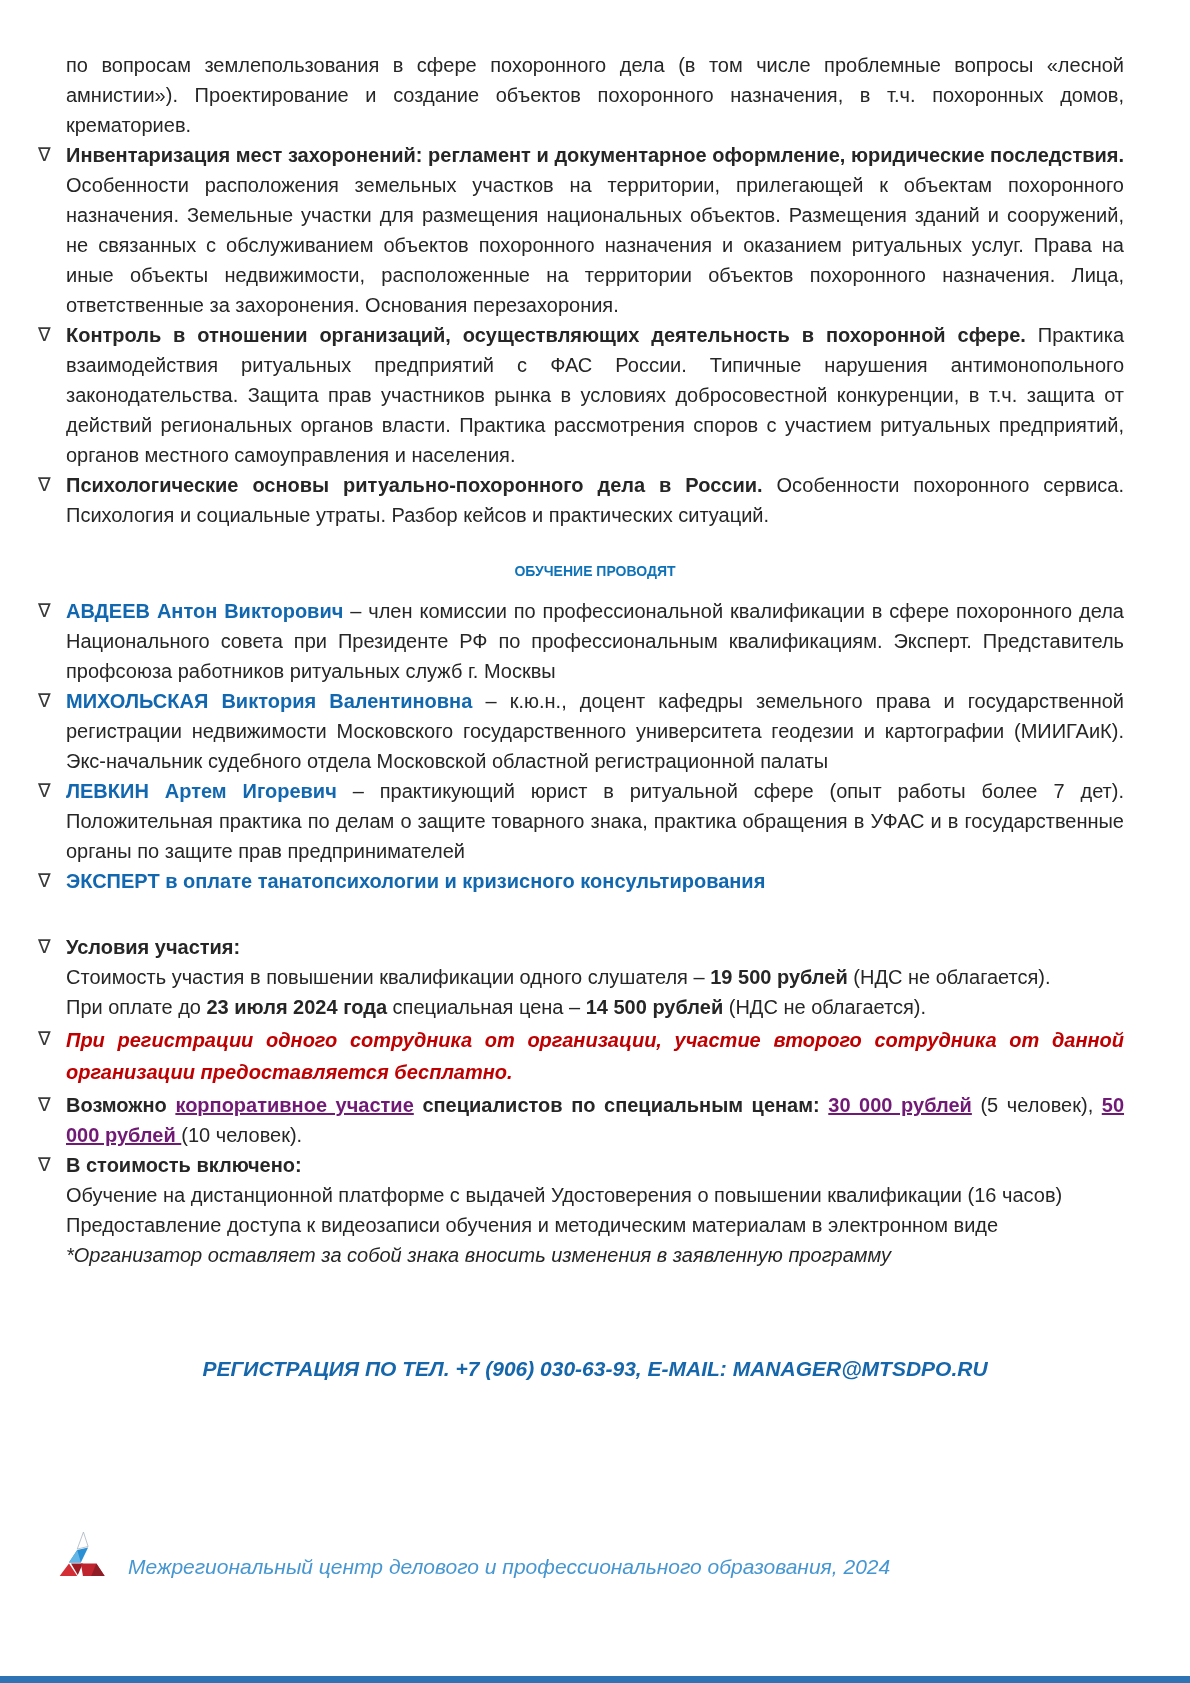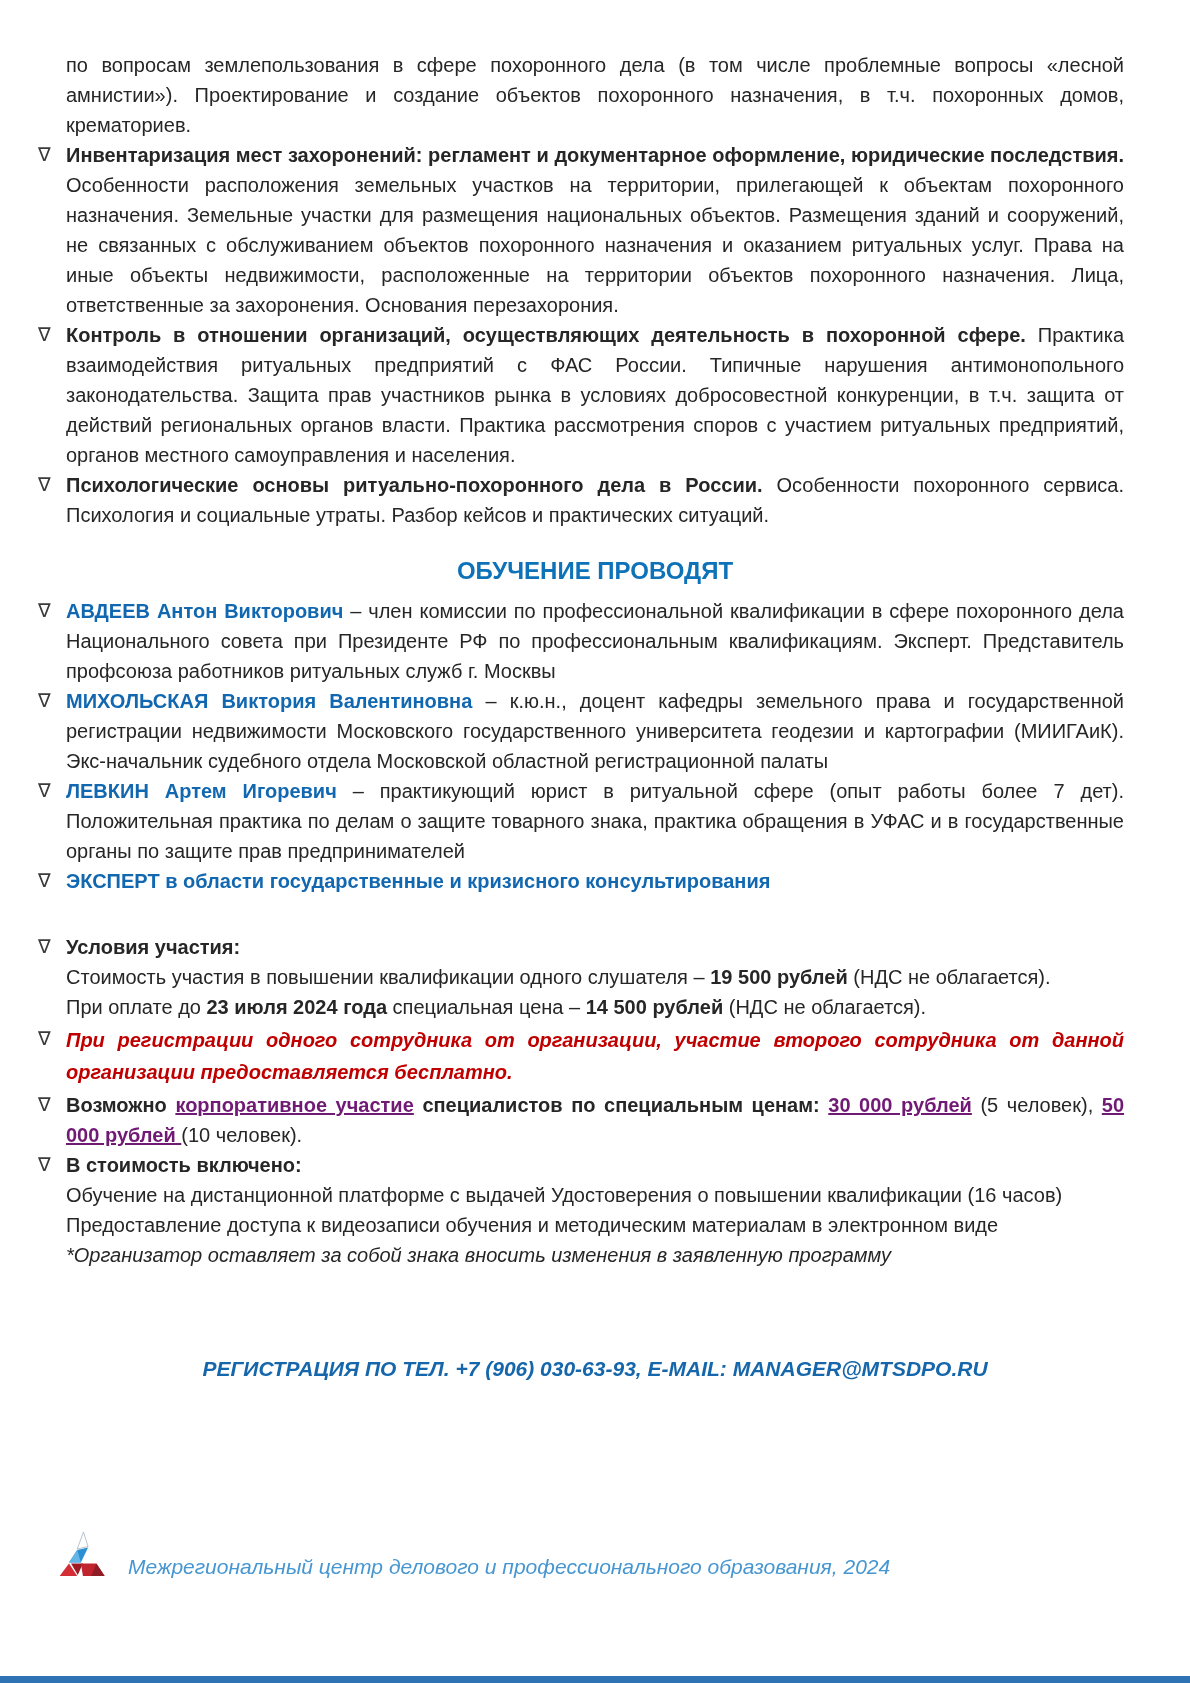--- a/index.html
+++ b/index.html
@@ -28,21 +28,21 @@
   }
   .blue { color: #1268b0; font-weight: bold; }
   .link {
     color: #701a75; font-weight: bold;
     text-decoration: underline;
     cursor: pointer;
   }
   .section-heading {
     text-align: center;
     color: #0e72b8;
-    font-size: 24px;
+    font-size: 14px;
     font-weight: bold;
     margin-top: 26px;
     margin-bottom: 10px;
     line-height: 30px;
   }
   .gap-top { margin-top: 36px; }
   .red-block {
     color: #c00000;
     font-weight: bold;
     font-style: italic;
@@ -113,21 +113,21 @@
     <p class="para"><span class="blue">МИХОЛЬСКАЯ Виктория Валентиновна</span><span> – к.ю.н., доцент кафедры земельного права и государственной регистрации недвижимости Московского государственного университета геодезии и картографии (МИИГАиК). Экс-начальник судебного отдела Московской областной регистрационной палаты</span></p>
   </div>
 
   <div class="item">
     <span class="marker">∇</span>
     <p class="para"><span class="blue">ЛЕВКИН Артем Игоревич</span><span> – практикующий юрист в ритуальной сфере (опыт работы более 7 дет). Положительная практика по делам о защите товарного знака, практика обращения в УФАС и в государственные органы по защите прав предпринимателей</span></p>
   </div>
 
   <div class="item">
     <span class="marker">∇</span>
-    <p class="para"><span class="blue">ЭКСПЕРТ в области государственные и кризисного консультирования</span></p>
+    <p class="para"><span class="blue">ЭКСПЕРТ в оплате танатопсихологии и кризисного консультирования</span></p>
   </div>
 
   <div class="item gap-top">
     <span class="marker">∇</span>
     <p class="para"><span class="b">Условия участия:</span></p>
     <p class="para"><span>Стоимость участия в повышении квалификации одного слушателя – </span><span class="b">19 500 рублей</span><span> (НДС не облагается).</span></p>
     <p class="para"><span>При оплате до </span><span class="b">23 июля 2024 года</span><span> специальная цена – </span><span class="b">14 500 рублей</span><span> (НДС не облагается).</span></p>
   </div>
 
   <div class="item">

